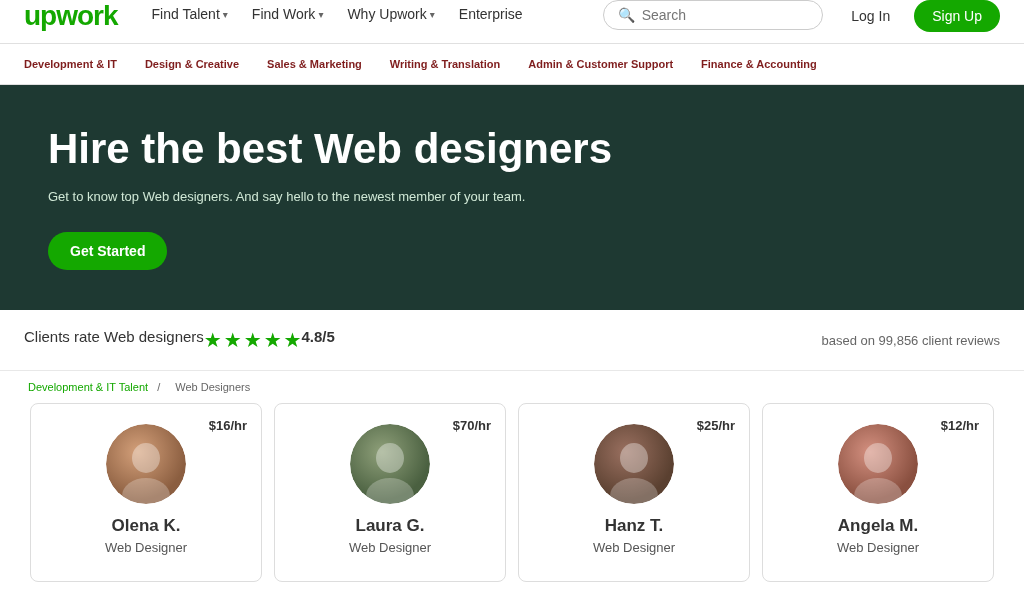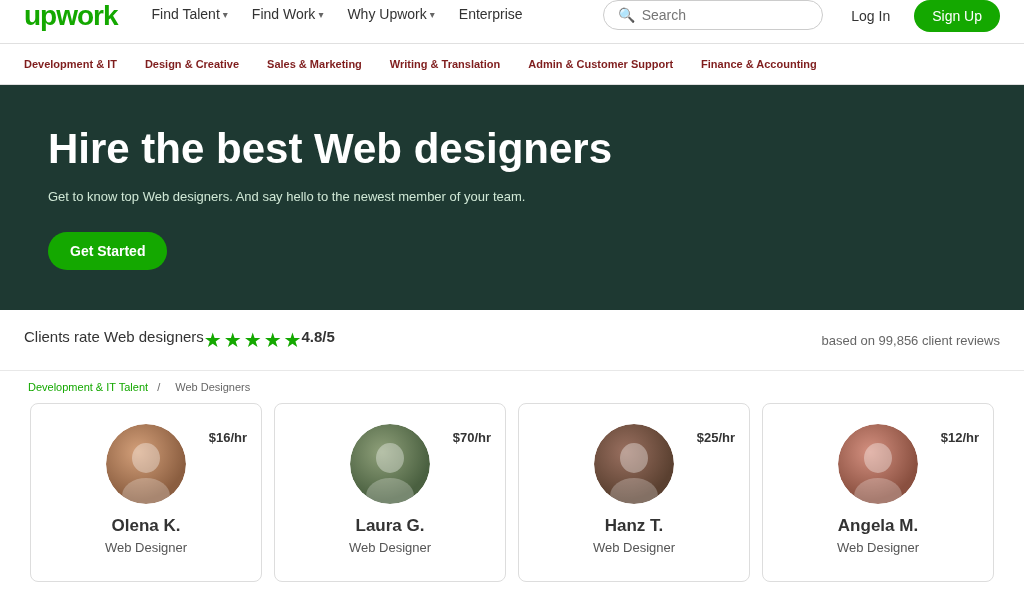--- a/index.html
+++ b/index.html
@@ -41,21 +41,21 @@
     
     
     .breadcrumb { padding: 10px 28px; font-size: 11px; }
     .breadcrumb a { color: #14a800; text-decoration: none; }
     .breadcrumb span { color: #666; margin: 0 6px; }
     .breadcrumb-current { color: #555; }
     
     
     .cards-grid { display: grid; grid-template-columns: repeat(4, 1fr); gap: 0; padding: 0 24px 24px; }
     .card { border: 1px solid #ddd; border-radius: 8px; padding: 20px 16px 16px; display: flex; flex-direction: column; align-items: center; position: relative; margin: 0 6px; overflow: hidden; }
-    .card-rate { position: absolute; top: 26px; right: 14px; font-size: 13px; font-weight: 600; color: #333; }
+    .card-rate { position: absolute; top: 14px; right: 14px; font-size: 13px; font-weight: 600; color: #333; }
     .card-name { font-size: 17px; font-weight: 600; margin-bottom: 4px; }
     .card-title { font-size: 13px; color: #555; margin-bottom: 10px; }
 
     
     .avatar-circle { width: 80px; height: 80px; border-radius: 50%; overflow: hidden; margin-bottom: 12px; }
   </style>
 </head>
 <body>
 
 <header class="header">

